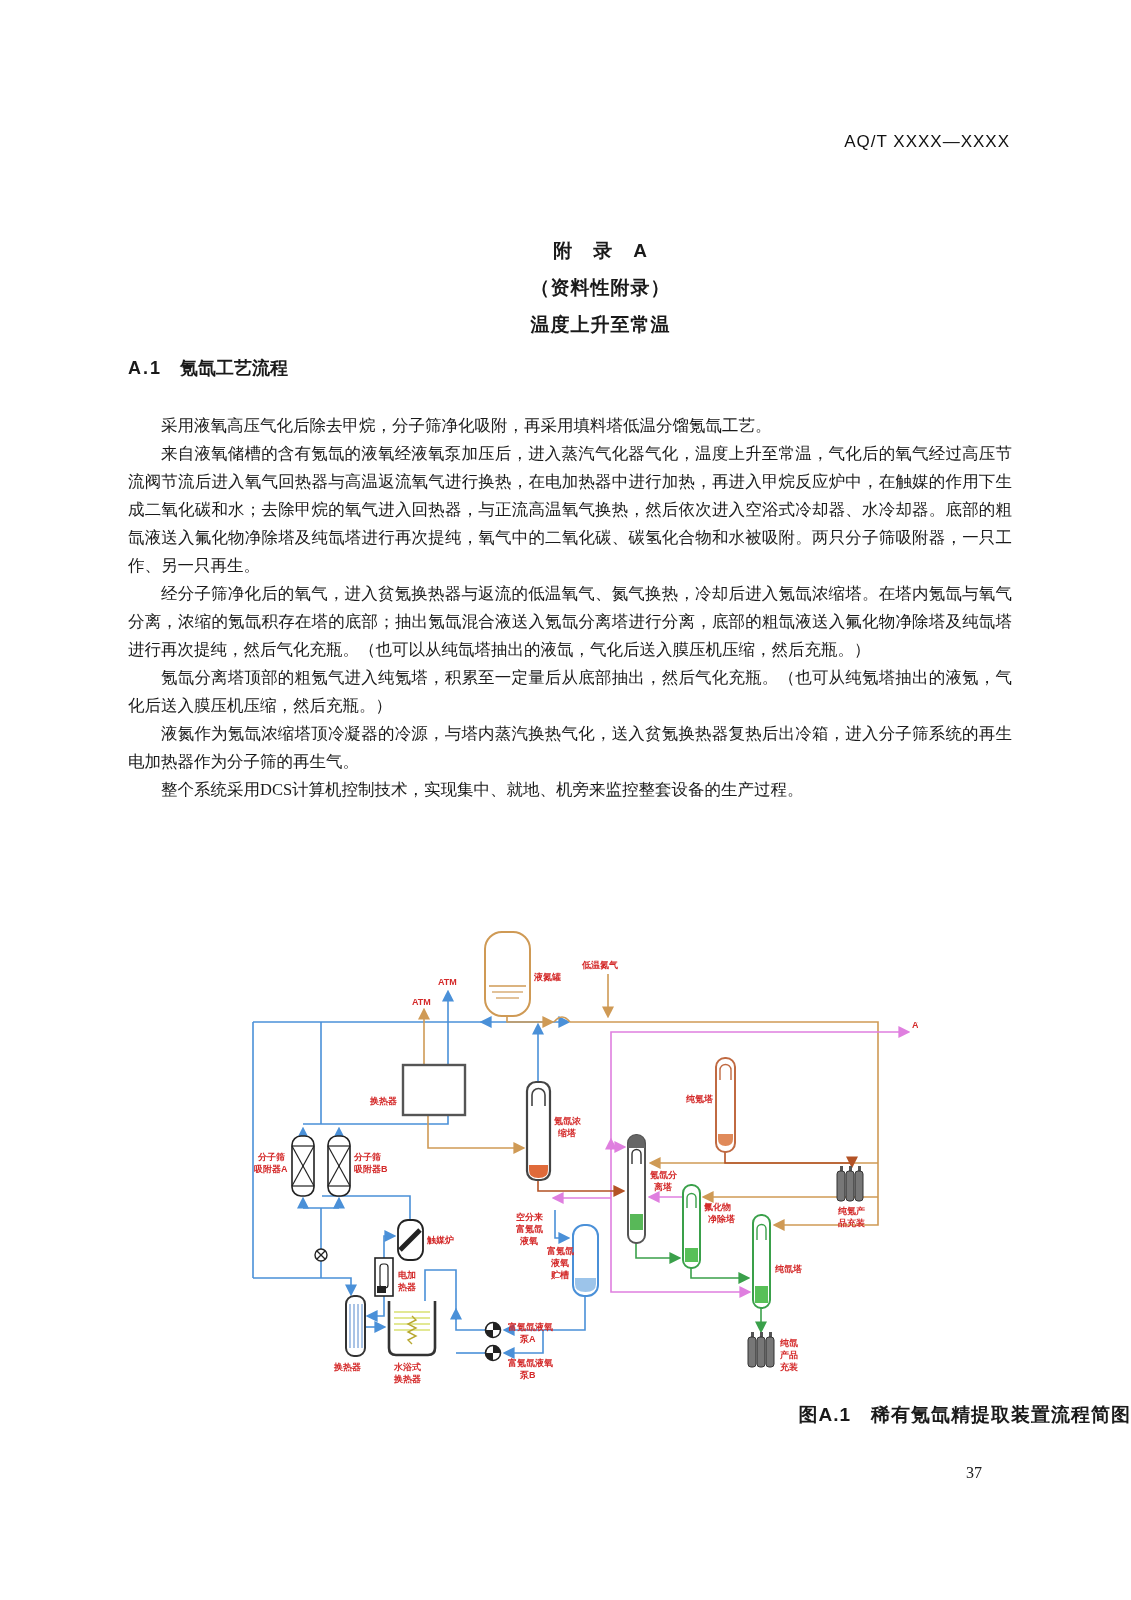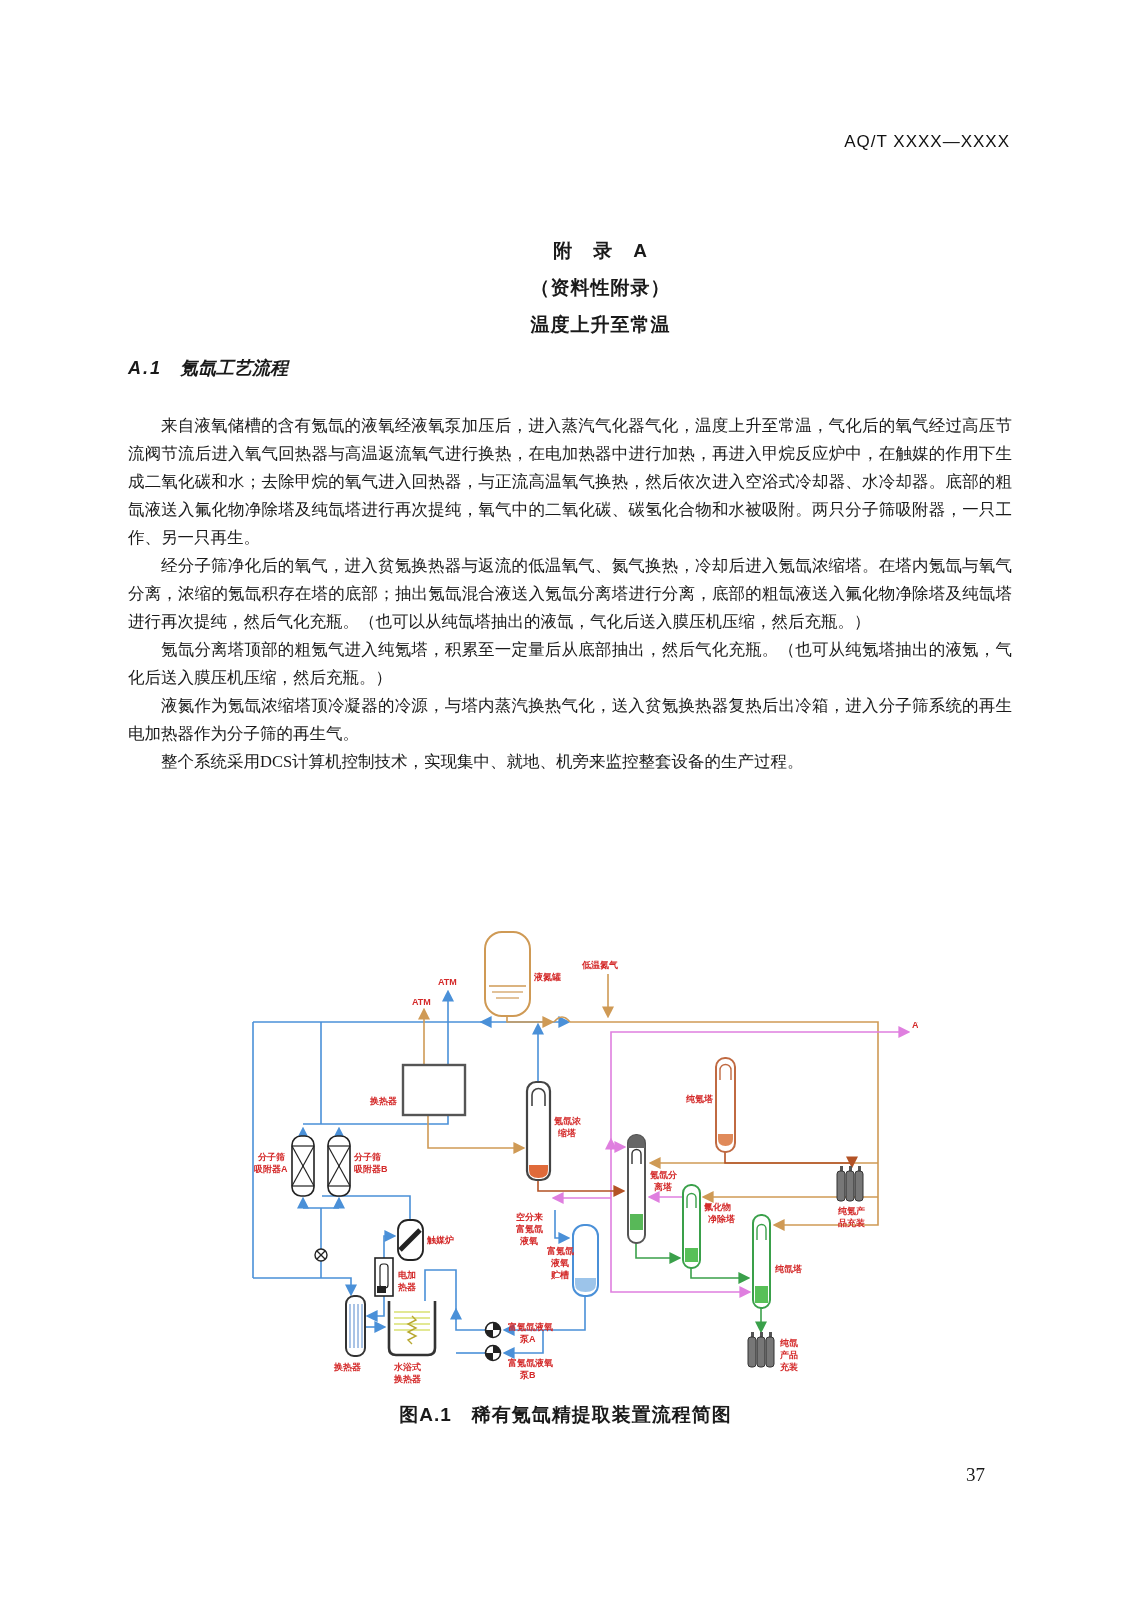--- a/index.html
+++ b/index.html
@@ -4,28 +4,28 @@
 <style>
   html,body{margin:0;padding:0;background:#ffffff;}
   #page{position:relative;width:1131px;height:1600px;background:#ffffff;overflow:hidden;
         font-family:"Liberation Serif","DejaVu Serif",serif;color:#1a1a1a;}
   .doc-code{position:absolute;top:132px;right:121px;font-family:"Liberation Sans","DejaVu Sans",sans-serif;
         font-size:17px;letter-spacing:1px;color:#111;}
   .title-block{position:absolute;top:232px;left:0;width:100%;text-align:center;
         font-family:"Liberation Sans","DejaVu Sans",sans-serif;font-weight:bold;padding-left:35px;}
   .title-block div{line-height:37px;font-size:19px;letter-spacing:1px;}
   .section-heading{position:absolute;top:356px;left:128px;font-family:"Liberation Sans","DejaVu Sans",sans-serif;
-        font-weight:bold;font-size:18px;font-style:italic;}
+        font-weight:bold;font-size:18px;}
   .section-heading .num{margin-right:18px;letter-spacing:2px;}
   .body-text{position:absolute;top:412px;left:128px;width:884px;}
   .body-text p{margin:0;text-indent:2em;font-size:16.5px;line-height:28px;text-align:justify;}
   .figure-wrap{position:absolute;left:218px;top:918px;width:700px;height:470px;}
-  .fig-caption{position:absolute;top:1402px;left:0;width:100%;text-align:center;
+  .fig-caption{position:absolute;top:1402px;left:0;width:100%;text-align:right;
         font-family:"Liberation Sans","DejaVu Sans",sans-serif;font-weight:bold;font-size:19px;letter-spacing:1px;}
-  .page-number{position:absolute;top:1464px;left:966px;font-size:19px;}
+  .page-number{position:absolute;top:1464px;left:966px;font-size:16px;}
   .watermark{position:absolute;left:928px;top:1512px;}
   
   .dl{font:bold 9px "Liberation Sans","DejaVu Sans",sans-serif;fill:#d42a2a;}
   .dl-lat{font:bold 9px "Liberation Sans","DejaVu Sans",sans-serif;fill:#d42a2a;}
   .pB{stroke:#4a90d8;stroke-width:1.6;fill:none;}
   .pO{stroke:#cf9a55;stroke-width:1.6;fill:none;}
   .pM{stroke:#df7fdf;stroke-width:1.6;fill:none;}
   .pG{stroke:#3aa04a;stroke-width:1.6;fill:none;}
   .pR{stroke:#b35225;stroke-width:1.6;fill:none;}
   .vessel{fill:#ffffff;}
@@ -42,20 +42,21 @@
     <div>附　录　A</div>
     <div>（资料性附录）</div>
     <div>温度上升至常温</div>
   </div>
 
   <div class="section-heading">
     <span class="num">A.1</span><span>氪氙工艺流程</span>
   </div>
 
   <div class="body-text">
+    <p>采用液氧高压气化后除去甲烷，分子筛净化吸附，再采用填料塔低温分馏氪氙工艺。</p>
     <p>来自液氧储槽的含有氪氙的液氧经液氧泵加压后，进入蒸汽气化器气化，温度上升至常温，气化后的氧气经过高压节流阀节流后进入氧气回热器与高温返流氧气进行换热，在电加热器中进行加热，再进入甲烷反应炉中，在触媒的作用下生成二氧化碳和水；去除甲烷的氧气进入回热器，与正流高温氧气换热，然后依次进入空浴式冷却器、水冷却器。底部的粗氙液送入氟化物净除塔及纯氙塔进行再次提纯，氧气中的二氧化碳、碳氢化合物和水被吸附。两只分子筛吸附器，一只工作、另一只再生。</p>
     <p>经分子筛净化后的氧气，进入贫氪换热器与返流的低温氧气、氮气换热，冷却后进入氪氙浓缩塔。在塔内氪氙与氧气分离，浓缩的氪氙积存在塔的底部；抽出氪氙混合液送入氪氙分离塔进行分离，底部的粗氙液送入氟化物净除塔及纯氙塔进行再次提纯，然后气化充瓶。（也可以从纯氙塔抽出的液氙，气化后送入膜压机压缩，然后充瓶。）</p>
     <p>氪氙分离塔顶部的粗氪气进入纯氪塔，积累至一定量后从底部抽出，然后气化充瓶。（也可从纯氪塔抽出的液氪，气化后送入膜压机压缩，然后充瓶。）</p>
     <p>液氮作为氪氙浓缩塔顶冷凝器的冷源，与塔内蒸汽换热气化，送入贫氪换热器复热后出冷箱，进入分子筛系统的再生电加热器作为分子筛的再生气。</p>
     <p>整个系统采用DCS计算机控制技术，实现集中、就地、机旁来监控整套设备的生产过程。</p>
   </div>
 
   <div class="figure-wrap">
   <svg width="700" height="470" viewBox="0 0 700 470">
     <defs>

